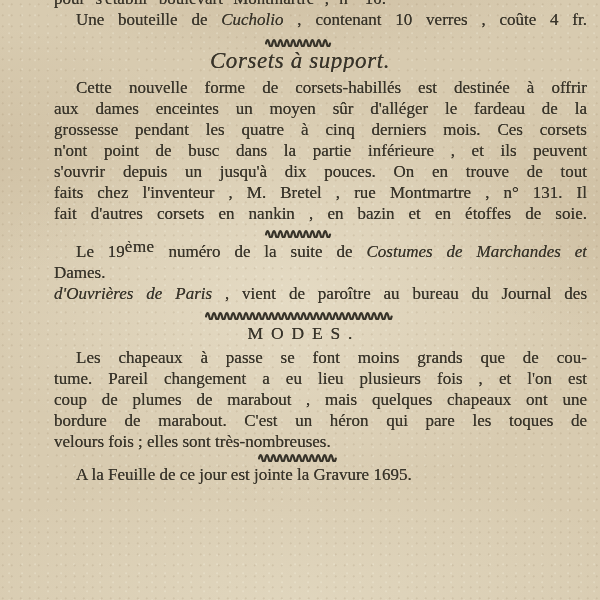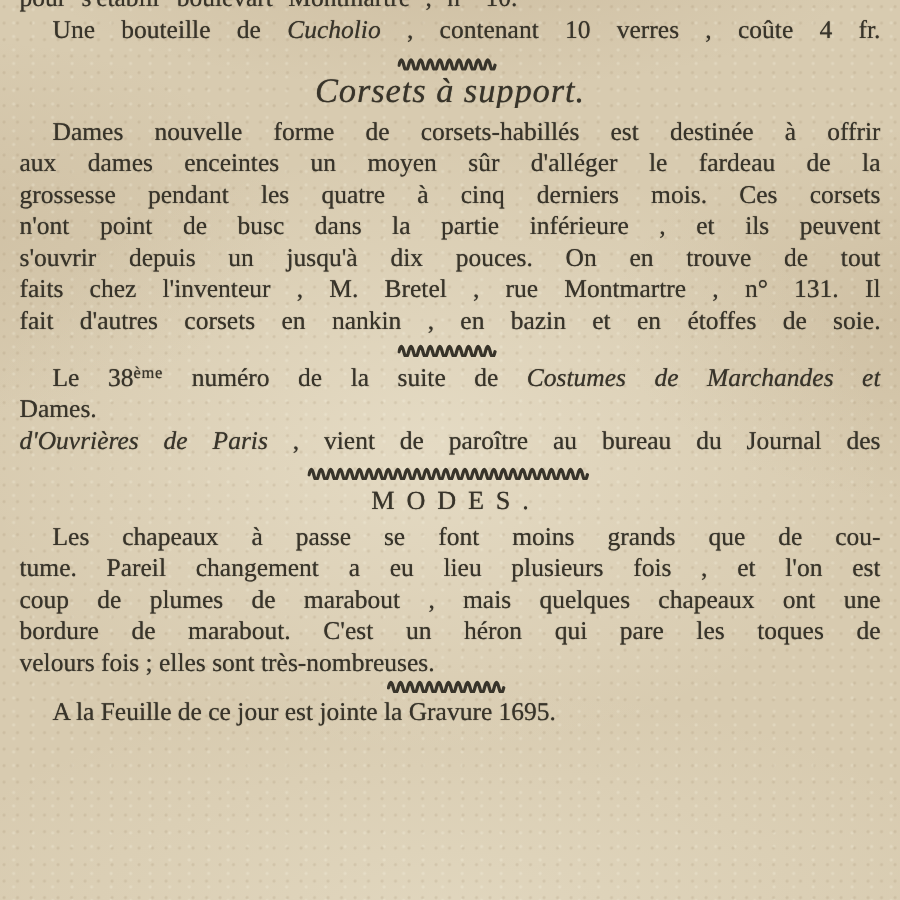--- a/index.html
+++ b/index.html
@@ -17,26 +17,26 @@
     background-size: 9px 11px, 13px 9px, auto, auto, auto, auto, auto;
   }
   .page-body {
     padding: 0 13px;
     font-family: "Liberation Serif", "DejaVu Serif", serif;
     font-size: 17px;
     line-height: 21px;
     color: #38342a;
     text-shadow: 0 0 0.6px rgba(56,52,42,0.85);
   }
-  .tline { height: 21px; overflow: hidden; text-align: left; }
+  .tline { height: 21px; overflow: hidden; text-align: left; margin-left: 41px; }
   .tline.just { text-align: justify; text-align-last: justify; }
   .tline.ind { text-indent: 22px; }
   .tline.wide { word-spacing: 6px; }
   .it  { font-style: italic; }
-  .sup { font-size: 11px; line-height: 0; vertical-align: 5px; letter-spacing: 0.5px; }
+  .sup { font-size: 17px; line-height: 0; vertical-align: 5px; letter-spacing: 0.5px; }
   .heading { height: 22px; line-height: 22px; text-align: center; overflow: hidden; }
   .heading.italic { font-style: italic; font-size: 23px; letter-spacing: 0.6px; }
   .heading.caps   { font-size: 17.5px; letter-spacing: 0.45em; text-indent: 0.45em; }
   .orn-row { text-align: center; height: 10px; line-height: 0; }
   .orn-row svg { display: inline-block; vertical-align: top; }
   
   .page-body > :nth-child(1)  { margin-top: -12px; }  
   .page-body > :nth-child(3)  { margin-top: 7px; margin-bottom: 0; }   
   .page-body > :nth-child(4)  { margin-top: 3px; }    
   .page-body > :nth-child(5)  { margin-top: 5px; }    
@@ -52,31 +52,31 @@
 <body>
 
 <div class="page">
   <div class="page-body">
       <div class="tline wide"><span class="">pour s'établir boulevart Montmartre , n° 10.</span></div>
       <div class="tline just ind"><span class="">Une bouteille de </span><span class="it">Cucholio</span><span class=""> , contenant 10 verres , coûte 4 fr.</span></div>
       <div class="orn-row"><svg width="70" height="10" viewBox="0 0 70 10">
           <path d="M1 6.5 q1.6 -7 3.2 0 q1.6 7 3.2 0 q1.6 -7 3.2 0 q1.6 7 3.2 0 q1.6 -7 3.2 0 q1.6 7 3.2 0 q1.6 -7 3.2 0 q1.6 7 3.2 0 q1.6 -7 3.2 0 q1.6 7 3.2 0 q1.6 -7 3.2 0 q1.6 7 3.2 0 q1.6 -7 3.2 0 q1.6 7 3.2 0 q1.6 -7 3.2 0 q1.6 7 3.2 0 q1.6 -7 3.2 0 q1.6 7 3.2 0 q1.6 -7 3.2 0 q1.6 7 3.2 0" fill="none" stroke="#38342a" stroke-width="2.2" stroke-linecap="round"></path>
         </svg></div>
       <div class="heading italic">Corsets à support.</div>
-      <div class="tline just ind"><span class="">Dames nouvelle forme de corsets-habillés est destinée à offrir</span></div>
+      <div class="tline just ind"><span class="">Cette nouvelle forme de corsets-habillés est destinée à offrir</span></div>
       <div class="tline just"><span class="">aux dames enceintes un moyen sûr d'alléger le fardeau de la</span></div>
       <div class="tline just"><span class="">grossesse pendant les quatre à cinq derniers mois. Ces corsets</span></div>
       <div class="tline just"><span class="">n'ont point de busc dans la partie inférieure , et ils peuvent</span></div>
       <div class="tline just"><span class="">s'ouvrir depuis un jusqu'à dix pouces. On en trouve de tout</span></div>
       <div class="tline just"><span class="">faits chez l'inventeur , M. Bretel , rue Montmartre , n° 131. Il</span></div>
       <div class="tline just"><span class="">fait d'autres corsets en nankin , en bazin et en étoffes de soie.</span></div>
       <div class="orn-row"><svg width="70" height="10" viewBox="0 0 70 10">
           <path d="M1 6.5 q1.6 -7 3.2 0 q1.6 7 3.2 0 q1.6 -7 3.2 0 q1.6 7 3.2 0 q1.6 -7 3.2 0 q1.6 7 3.2 0 q1.6 -7 3.2 0 q1.6 7 3.2 0 q1.6 -7 3.2 0 q1.6 7 3.2 0 q1.6 -7 3.2 0 q1.6 7 3.2 0 q1.6 -7 3.2 0 q1.6 7 3.2 0 q1.6 -7 3.2 0 q1.6 7 3.2 0 q1.6 -7 3.2 0 q1.6 7 3.2 0 q1.6 -7 3.2 0 q1.6 7 3.2 0" fill="none" stroke="#38342a" stroke-width="2.2" stroke-linecap="round"></path>
         </svg></div>
-      <div class="tline just ind"><span class="">Le 38</span><span class="sup">ème</span><span class=""> numéro de la suite de </span><span class="it">Costumes de Marchandes et</span></div>
+      <div class="tline just ind"><span class="">Le 19</span><span class="sup">ème</span><span class=""> numéro de la suite de </span><span class="it">Costumes de Marchandes et</span></div>
       <div class="tline"><span class="">Dames.</span></div>
       <div class="tline just"><span class="it">d'Ouvrières de Paris</span><span class=""> , vient de paroître au bureau du Journal des</span></div>
       <div class="orn-row"><svg width="190" height="10" viewBox="0 0 190 10">
           <path d="M1 6.5 q1.6 -7 3.2 0 q1.6 7 3.2 0 q1.6 -7 3.2 0 q1.6 7 3.2 0 q1.6 -7 3.2 0 q1.6 7 3.2 0 q1.6 -7 3.2 0 q1.6 7 3.2 0 q1.6 -7 3.2 0 q1.6 7 3.2 0 q1.6 -7 3.2 0 q1.6 7 3.2 0 q1.6 -7 3.2 0 q1.6 7 3.2 0 q1.6 -7 3.2 0 q1.6 7 3.2 0 q1.6 -7 3.2 0 q1.6 7 3.2 0 q1.6 -7 3.2 0 q1.6 7 3.2 0 q1.6 -7 3.2 0 q1.6 7 3.2 0 q1.6 -7 3.2 0 q1.6 7 3.2 0 q1.6 -7 3.2 0 q1.6 7 3.2 0 q1.6 -7 3.2 0 q1.6 7 3.2 0 q1.6 -7 3.2 0 q1.6 7 3.2 0 q1.6 -7 3.2 0 q1.6 7 3.2 0 q1.6 -7 3.2 0 q1.6 7 3.2 0 q1.6 -7 3.2 0 q1.6 7 3.2 0 q1.6 -7 3.2 0 q1.6 7 3.2 0 q1.6 -7 3.2 0 q1.6 7 3.2 0 q1.6 -7 3.2 0 q1.6 7 3.2 0 q1.6 -7 3.2 0 q1.6 7 3.2 0 q1.6 -7 3.2 0 q1.6 7 3.2 0 q1.6 -7 3.2 0 q1.6 7 3.2 0 q1.6 -7 3.2 0 q1.6 7 3.2 0 q1.6 -7 3.2 0 q1.6 7 3.2 0 q1.6 -7 3.2 0 q1.6 7 3.2 0 q1.6 -7 3.2 0 q1.6 7 3.2 0 q1.6 -7 3.2 0 q1.6 7 3.2 0" fill="none" stroke="#38342a" stroke-width="2.2" stroke-linecap="round"></path>
         </svg></div>
       <div class="heading caps">MODES.</div>
       <div class="tline just ind"><span class="">Les chapeaux à passe se font moins grands que de cou-</span></div>
       <div class="tline just"><span class="">tume. Pareil changement a eu lieu plusieurs fois , et l'on est</span></div>
       <div class="tline just"><span class="">coup de plumes de marabout , mais quelques chapeaux ont une</span></div>
       <div class="tline just"><span class="">bordure de marabout. C'est un héron qui pare les toques de</span></div>

